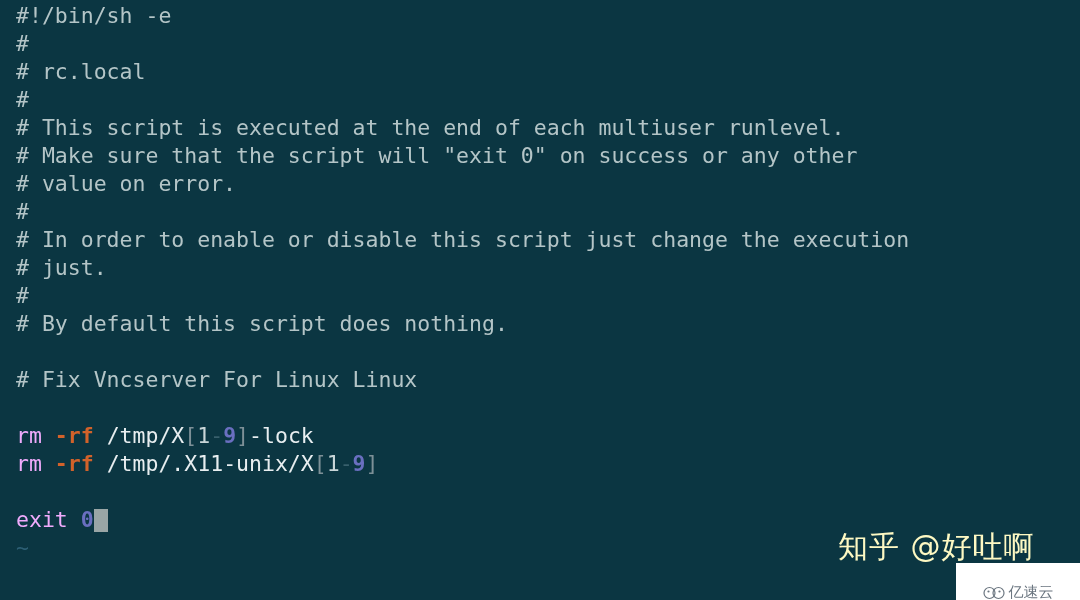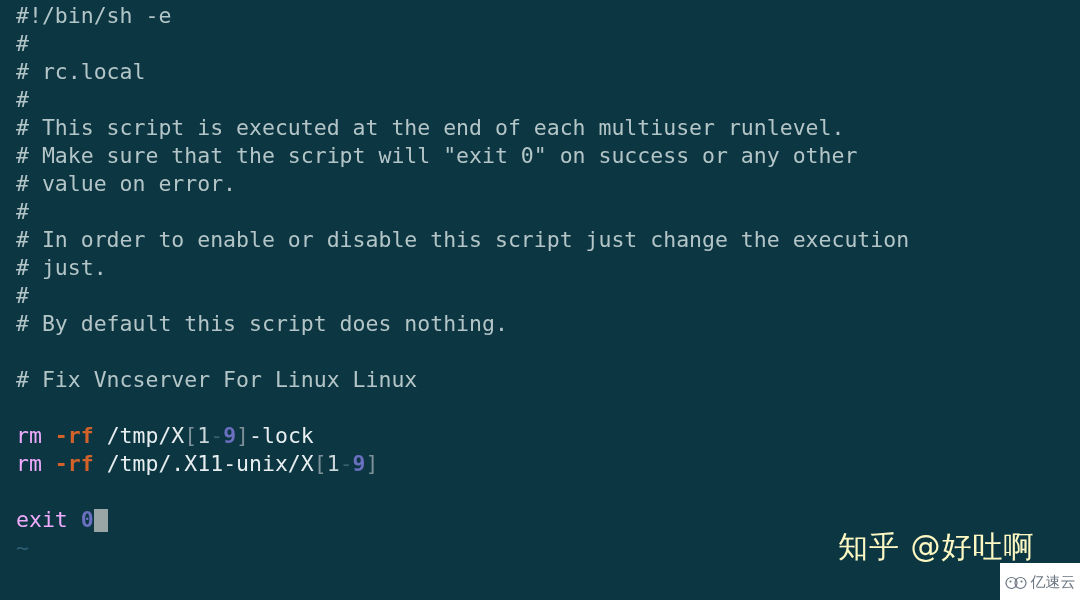--- a/index.html
+++ b/index.html
@@ -61,25 +61,25 @@
     white-space: nowrap;
     letter-spacing: 1px;
     font-weight: 500;
   }
 
   
   #logo-box {
     position: absolute;
     right: 0;
     bottom: 0;
-    width: 80px;
+    width: 124px;
     height: 37px;
     background: #ffffff;
     display: flex;
-    align-items: center;
+    align-items: flex-end;
     justify-content: center;
     gap: 4px;
   }
   #logo-box .logo-icon {
     display: block;
     width: 22px;
     height: 16px;
     flex: none;
   }
   #logo-box .logo-text {

